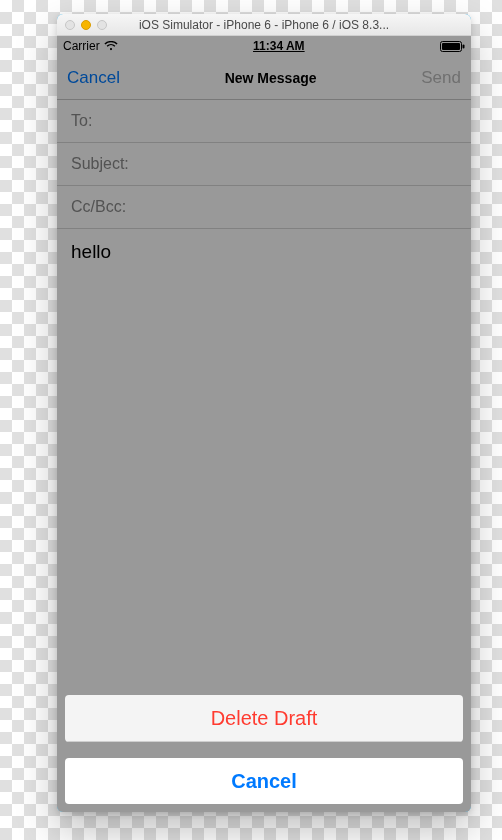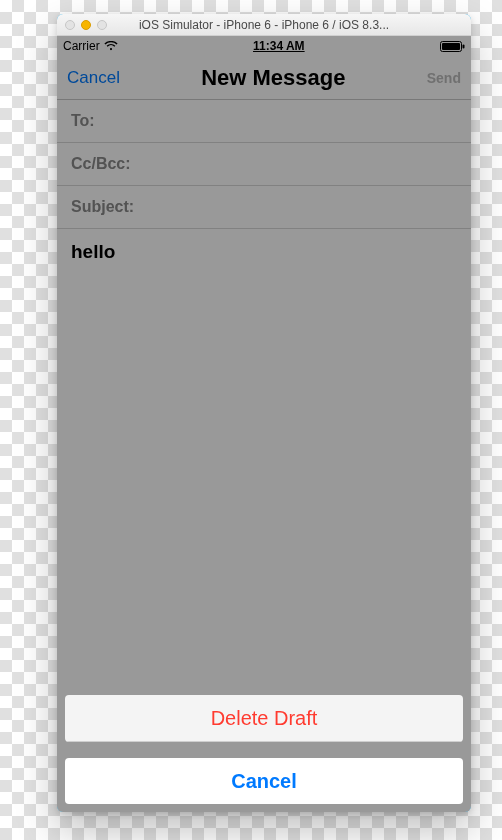--- a/index.html
+++ b/index.html
@@ -104,33 +104,32 @@
       align-items: center;
       justify-content: space-between;
       padding: 0 10px;
       border-bottom: 1px solid #c8c8c8;
     }
     .nav-cancel {
       color: #007aff;
       font-size: 17px;
     }
     .nav-title {
-      font-size: 22px;
+      font-size: 14px;
       font-weight: 600;
       color: #000;
     }
     .nav-send {
       color: #bbbbbb;
-      font-size: 14px;
-      font-weight: 700;
+      font-size: 17px;
+      font-weight: 400;
     }
     .compose {
       display: flex;
       flex-direction: column;
-      font-weight: bold;
     }
     .field-row {
       padding: 12px 14px;
       border-bottom: 1px solid #d7d7d7;
       font-size: 16px;
       color: #8a8a8a;
     }
     .body-row {
       padding: 12px 14px;
       font-size: 19px;
@@ -224,24 +223,24 @@
         <div class="nav-cancel">Cancel</div>
         <div class="nav-title">New Message</div>
         <div class="nav-send">Send</div>
       </div>
 
       <div class="compose">
         <div class="field-row">
           <span>To:</span>
         </div>
         <div class="field-row">
+          <span>Subject:</span>
+        </div>
+        <div class="field-row">
           <span>Cc/Bcc:</span>
-        </div>
-        <div class="field-row">
-          <span>Subject:</span>
         </div>
         <div class="body-row">hello</div>
       </div>
     </div>
 
     <div class="overlay-dim"></div>
 
     <div class="action-sheet">
       <div class="sheet-group">
         <button class="sheet-btn destructive">Delete Draft</button>

